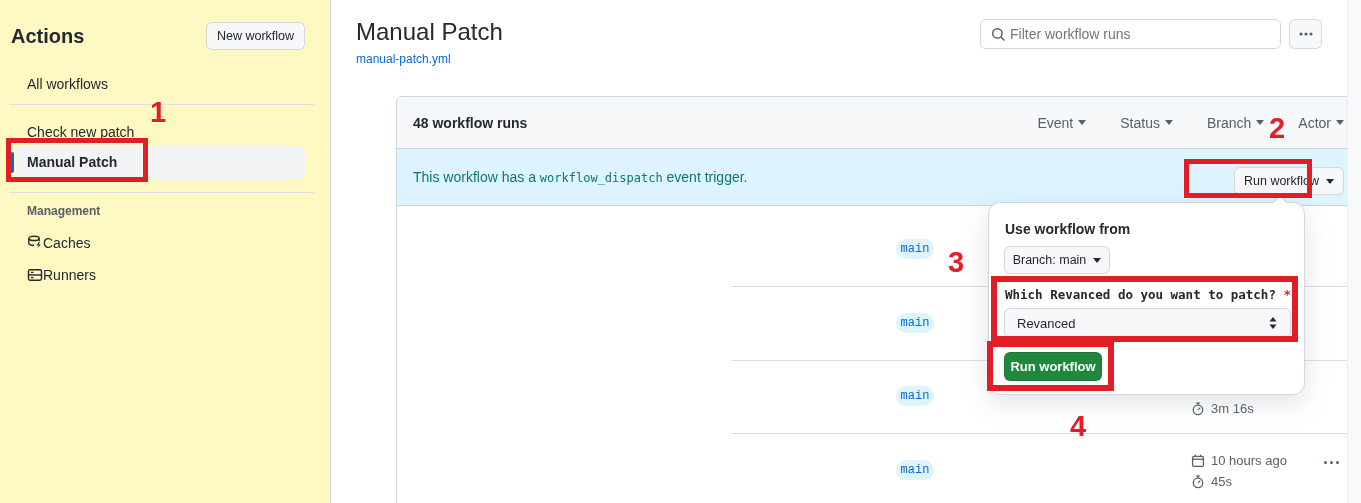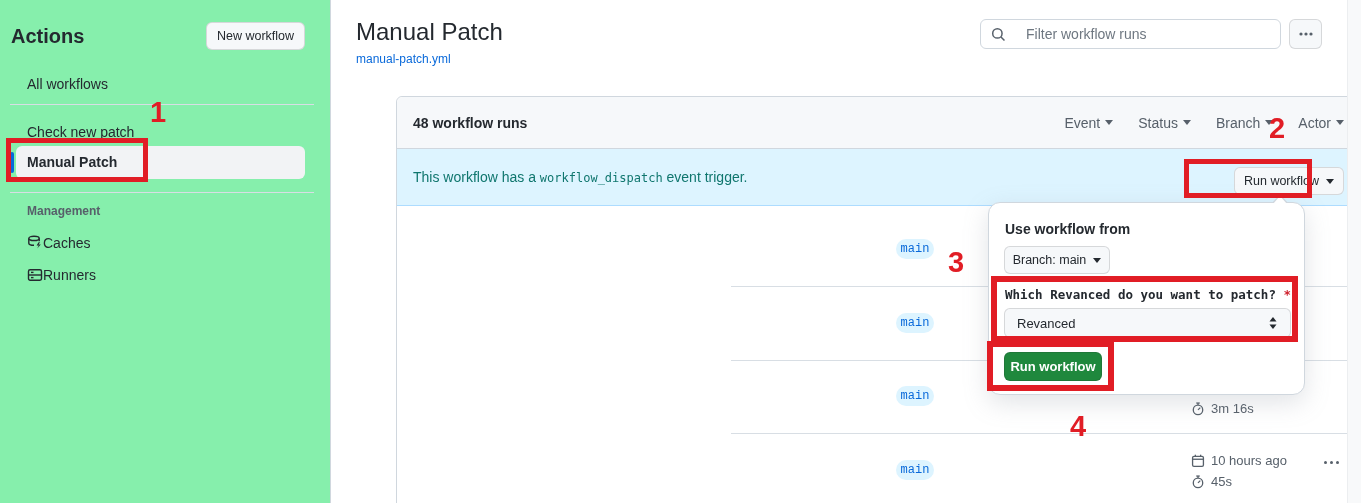--- a/index.html
+++ b/index.html
@@ -7,21 +7,21 @@
   body {
     font-family:"Liberation Sans","DejaVu Sans",sans-serif;
     color:#24292f; background:#ffffff; font-size:14px;
     position:relative;
   }
 
   
   .top-red-bar { position:absolute; left:222px; top:0; width:89px; height:3px; background:#f97862; }
 
   
-  .sidebar { position:absolute; left:0; top:0; width:331px; height:503px; border-right:1px solid #d0d7de; background:#86efac; }
+  .sidebar { position:absolute; left:0; top:0; width:331px; height:503px; border-right:1px solid #d0d7de; background:#fef9c3; }
   .sidebar-title { position:absolute; left:11px; top:25px; font-size:20px; font-weight:700; }
   .btn {
     display:inline-flex; align-items:center; justify-content:center;
     background:#f6f8fa; border:1px solid rgba(31,35,40,0.15); border-radius:6px;
     font-size:12.5px; color:#24292f; cursor:pointer;
   }
   .new-workflow-btn { position:absolute; left:206px; top:22px; width:99px; height:28px; }
   .nav-item { position:absolute; left:27px; font-size:14px; color:#24292f; cursor:pointer; }
   .nav-all { top:76px; }
   .nav-check { top:124px; }
@@ -32,32 +32,32 @@
   .nav-selected-label { position:absolute; left:27px; top:154px; font-weight:700; font-size:14px; }
   .mgmt-label { position:absolute; left:27px; top:204px; font-size:12px; font-weight:600; color:#57606a; }
   .mgmt-item { position:absolute; left:27px; display:flex; align-items:center; font-size:14px; cursor:pointer; }
   .mgmt-caches { top:235px; } .mgmt-runners { top:267px; }
   .mgmt-item svg { flex:0 0 auto; }
 
   
   .page-title { position:absolute; left:356px; top:18px; font-size:24px; font-weight:400; color:#24292f; }
   .file-link { position:absolute; left:356px; top:52px; font-size:12px; color:#0969da; text-decoration:none; cursor:pointer; }
   .search-box { position:absolute; left:980px; top:19px; width:301px; height:30px;
-    border:1px solid #d0d7de; border-radius:6px; background:#fff; display:flex; align-items:center; padding:0 10px; gap:20px; }
+    border:1px solid #d0d7de; border-radius:6px; background:#fff; display:flex; align-items:center; padding:0 10px; gap:4px; }
   .search-box input { border:none; outline:none; flex:1; font-size:14px; color:#24292f; background:transparent; font-family:inherit; }
   .search-box input::placeholder { color:#6e7781; }
   .kebab-btn { position:absolute; left:1289px; top:19px; width:33px; height:30px; }
 
   
   .runs-box { position:absolute; left:356px; top:96px; width:985px; height:485px;
     border:1px solid #d0d7de; border-radius:6px 6px 0 0; background:#fff;margin-left:40px; }
   .runs-header { position:absolute; left:0; top:0; width:100%; height:52px; background:#f6f8fa;
     border-bottom:1px solid #d0d7de; border-radius:6px 6px 0 0; display:flex; align-items:center; }
   .runs-count { margin-left:16px; font-weight:600; font-size:14px; }
-  .runs-filters { margin-left:auto; margin-right:36px; display:flex; gap:25px; }
+  .runs-filters { margin-left:auto; margin-right:36px; display:flex; gap:34px; }
   .filter-btn { font-size:14px; color:#57606a; cursor:pointer; display:flex; align-items:center; gap:5px; }
   .caret-down { width:0; height:0; border-left:4px solid transparent; border-right:4px solid transparent; border-top:5px solid #57606a; display:inline-block; }
   .caret-dark { border-top-color:#24292f; }
 
   .banner { position:absolute; left:0; top:52px; width:100%; height:57px; background:#ddf4ff;
     border-bottom:1px solid rgba(84,174,255,0.35); display:flex; align-items:center; }
   .banner-text { margin-left:16px; font-size:14px; color:#0f766e; }
   .banner-code { font-family:"DejaVu Sans Mono","Liberation Mono",monospace; font-size:12px; }
   .run-workflow-top { position:absolute; left:837px; top:18px; width:110px; height:28px; font-weight:500; gap:7px; }
 

